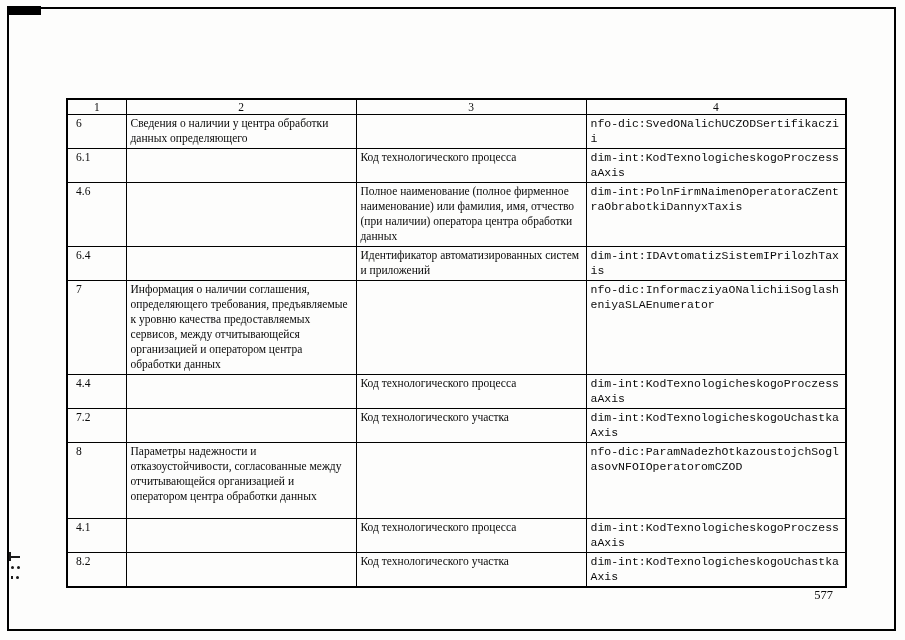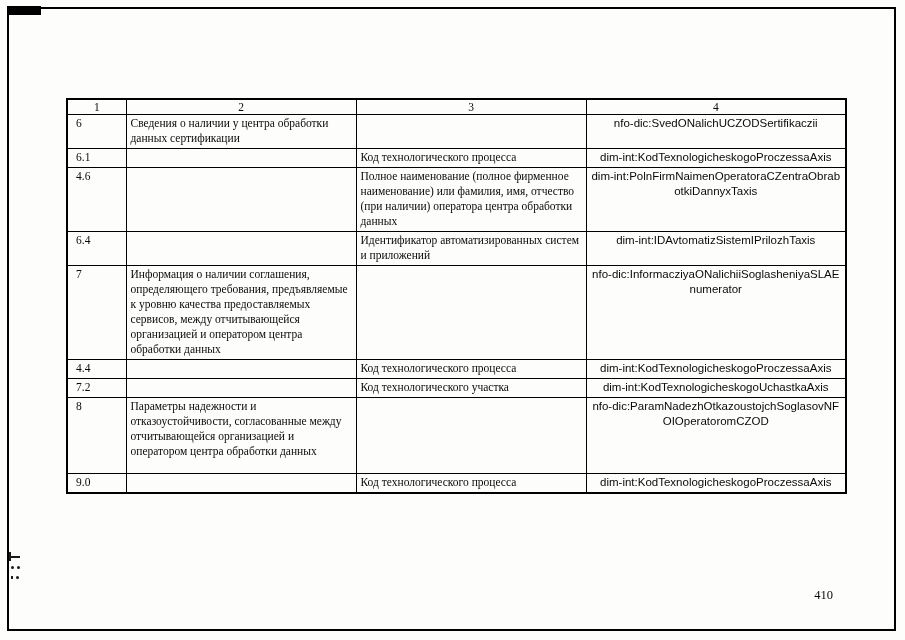--- a/index.html
+++ b/index.html
@@ -53,23 +53,22 @@
   }
   .doc-table { border: 2px solid #000; }
   .doc-table thead th {
     text-align: center;
     height: 13px;
     padding: 0 2px;
     line-height: 14px;
   }
   td.c-num { padding-left: 8px; }
   td.c-code {
-    font-family: Liberation Sans, sans-serif;
+    font-family: Liberation Mono, monospace;
     word-break: break-all;
-    text-align: center;
   }
   .page-number {
     position: absolute;
     right: 72px;
     top: 588px;
     font-size: 12.5px;
   }
 </style>
 </head>
 <body>
@@ -96,21 +95,21 @@
       <tr>
         <th>1</th>
         <th>2</th>
         <th>3</th>
         <th>4</th>
       </tr>
     </thead>
     <tbody>
       <tr style="height:31px">
         <td class="c-num">6</td>
-        <td class="c-desc">Сведения о наличии у центра обработки данных сертификации</td>
+        <td class="c-desc">Сведения о наличии у центра обработки данных определяющего</td>
         <td class="c-sub"></td>
         <td class="c-code">nfo-dic:SvedONalichUCZODSertifikaczii</td>
       </tr>
       <tr style="height:15px">
         <td class="c-num">6.1</td>
         <td class="c-desc"></td>
         <td class="c-sub">Код технологического процесса</td>
         <td class="c-code">dim-int:KodTexnologicheskogoProczessaAxis</td>
       </tr>
       <tr style="height:61px">
@@ -143,23 +142,29 @@
         <td class="c-sub">Код технологического участка</td>
         <td class="c-code">dim-int:KodTexnologicheskogoUchastkaAxis</td>
       </tr>
       <tr style="height:76px">
         <td class="c-num">8</td>
         <td class="c-desc">Параметры надежности и отказоустойчивости, согласованные между отчитывающейся организацией и оператором центра обработки данных</td>
         <td class="c-sub"></td>
         <td class="c-code">nfo-dic:ParamNadezhOtkazoustojchSoglasovNFOIOperatoromCZOD</td>
       </tr>
       <tr style="height:15px">
-        <td class="c-num">9.0</td>
+        <td class="c-num">4.1</td>
         <td class="c-desc"></td>
         <td class="c-sub">Код технологического процесса</td>
         <td class="c-code">dim-int:KodTexnologicheskogoProczessaAxis</td>
       </tr>
+      <tr style="height:15px">
+        <td class="c-num">8.2</td>
+        <td class="c-desc"></td>
+        <td class="c-sub">Код технологического участка</td>
+        <td class="c-code">dim-int:KodTexnologicheskogoUchastkaAxis</td>
+      </tr>
     </tbody>
   </table>
 
-  <div class="page-number">410</div>
+  <div class="page-number">577</div>
 
 </div>
 
 </body></html>

